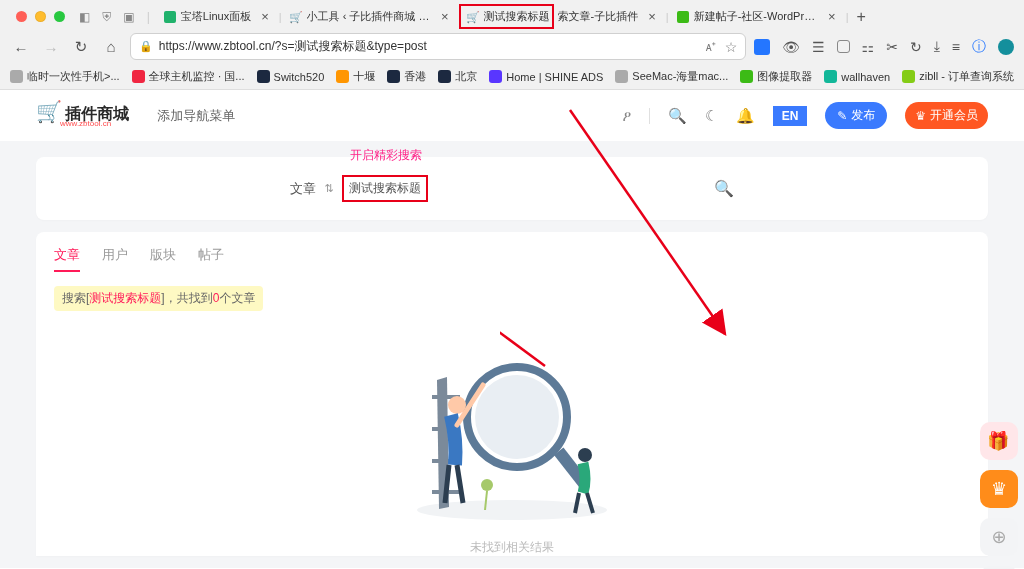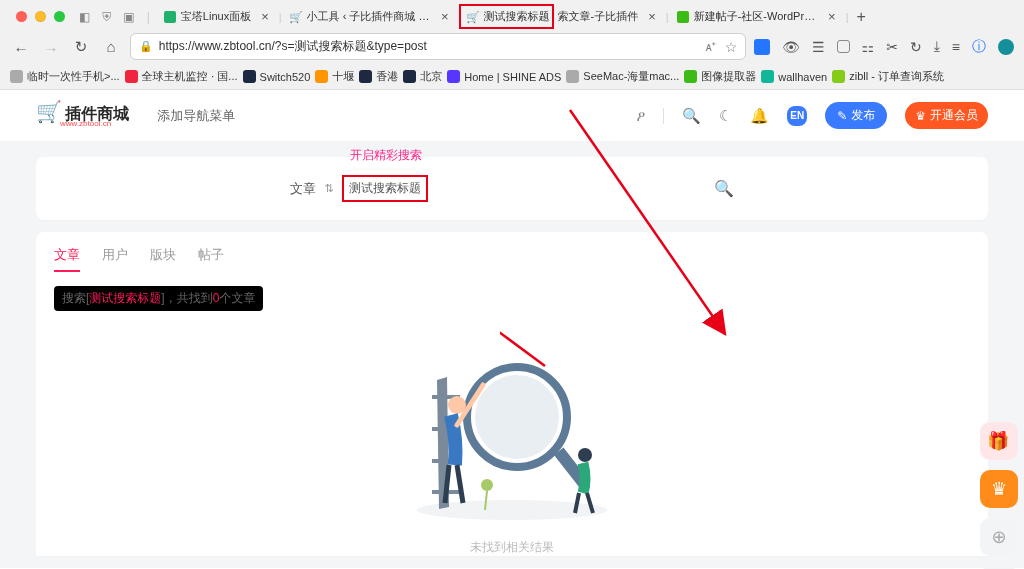--- a/index.html
+++ b/index.html
@@ -29,21 +29,21 @@
     .nav-btn { color: #555; font-size: 15px; width: 22px; text-align: center; }
     .url-bar { flex: 1; display: flex; align-items: center; background: #fff; border: 1px solid #d0d0d0; border-radius: 6px; padding: 4px 8px; font-size: 12px; color: #333; gap: 6px; }
     .url-bar .lock { color: #777; font-size: 11px; }
     .url-bar .url-text { flex: 1; }
     .url-actions { display: flex; gap: 9px; align-items: center; color: #777; font-size: 14px; }
     .right-icons { display: flex; gap: 12px; align-items: center; color: #555; font-size: 14px; }
     .ext-icon { width: 16px; height: 16px; border-radius: 3px; }
     .ext-icon.blue { background: #2476ff; }
     .ext-icon.teal { background: #148f9c; }
 
-    .bookmarks { display: flex; align-items: center; gap: 5px; padding: 5px 10px; font-size: 11px; color: #333; border-bottom: 1px solid #dedede; white-space: nowrap; overflow: hidden; }
+    .bookmarks { display: flex; align-items: center; gap: 12px; padding: 5px 10px; font-size: 11px; color: #333; border-bottom: 1px solid #dedede; white-space: nowrap; overflow: hidden; }
     .bm { display: flex; align-items: center; gap: 4px; }
     .bm .ico { width: 13px; height: 13px; border-radius: 3px; }
     .bm .ico.gray { background: #aaa; }
     .bm .ico.red { background: #f02641; }
     .bm .ico.darkblue { background: #1c2940; }
     .bm .ico.purple { background: #5936ff; }
     .bm .ico.green { background: #3cbb16; }
     .bm .ico.teal { background: #12b799; }
     .bm .ico.lime { background: #84cc16; }
     .bm .ico.yellow { background: #ff9601; }
@@ -54,36 +54,36 @@
 
     .site-header { display: flex; align-items: center; padding: 12px 36px; background: #fff; gap: 28px; }
     .logo { display: flex; align-items: center; gap: 3px; font-size: 16px; font-weight: 700; }
     .logo .cart { color: #ff4d4f; font-size: 21px; margin-top: -4px;}
     .logo .brand { color: #2a2a2a; }
     .logo-sub { font-size: 8px; color: #ff4d4f; margin-left: 24px; font-weight: 500; margin-top: -6px; }
     .nav-link { color: #666; font-size: 13px; }
     .spacer { flex: 1; }
     .header-icons { display: flex; gap: 18px; align-items: center; color: #888; font-size: 15px; }
     .header-icons .divider { width: 1px; height: 16px; background: #e0e0e0; }
-    .header-icons .en-badge { width: 20px; height: 20px; background: #3a7afe; border-radius: 8px; display:flex; align-items:center; justify-content:center; color:#fff; font-size:10px; font-weight:600;}
+    .header-icons .en-badge { width: 34px; height: 20px; background: #3a7afe; border-radius: 0; display:flex; align-items:center; justify-content:center; color:#fff; font-size:12px; font-weight:600;}
     .btn-publish { background: #3a7afe; color: #fff; padding: 5px 12px; border-radius: 14px; font-size: 12px; display:flex; align-items:center; gap:4px;}
     .btn-vip { background: #ff5722; color: #fff; padding: 5px 10px; border-radius: 14px; font-size: 12px; display:flex; align-items:center; gap:4px;}
 
     .search-card { background: #fff; margin: 16px 36px 12px; border-radius: 8px; padding: 18px 20px; display: flex; align-items: center; justify-content: center; box-shadow: 0 1px 2px rgba(0,0,0,0.02); }
     .search-row { display: flex; align-items: center; gap: 6px; }
     .search-row .label { color: #555; font-size: 13px; }
     .sort { color: #999; font-size: 11px; width: 14px; text-align: center;}
     .search-input { border: 2px solid #e80019; width: 86px; padding: 3px 5px; font-size: 12px; color: #555; background:#fff;}
     .search-input-hint { position:absolute; font-size:12px; color:#f28; margin-top:-28px; margin-left:8px;}
     .search-glass { margin-left: 280px; color: #bbb; font-size: 16px; }
 
     .results-card { background: #fff; margin: 0 36px; border-radius: 8px 8px 0 0; padding: 14px 18px 0; box-shadow: 0 1px 2px rgba(0,0,0,0.02); }
     .tabs { display: flex; gap: 22px; font-size: 13px; color: #999; margin-bottom: 14px; }
     .tabs .tab-item.active { color: #ff1a58; font-weight: 500; border-bottom: 2px solid #ff1a58; padding-bottom: 6px;}
-    .result-tag { display: inline-block; background: #000000; color: #666; font-size: 12px; padding: 4px 8px; border-radius: 4px; margin-bottom: 14px;}
+    .result-tag { display: inline-block; background: #fef9c3; color: #666; font-size: 12px; padding: 4px 8px; border-radius: 4px; margin-bottom: 14px;}
     .result-tag .kw { color: #ff1a58; }
     .empty { text-align: center; padding: 10px 0 0; }
     .empty-img { margin: 0 auto; }
     .empty-text { color: #bbb; font-size: 12px; margin-top: 10px; }
 
     
     .annotation { position: absolute; color: #e80019; font-size: 18px; font-weight: 700; left: 525px; top: 278px; white-space: nowrap; }
     .arrow-svg { position: absolute; top: 16px; left: 500px; pointer-events: none; }
 
     

